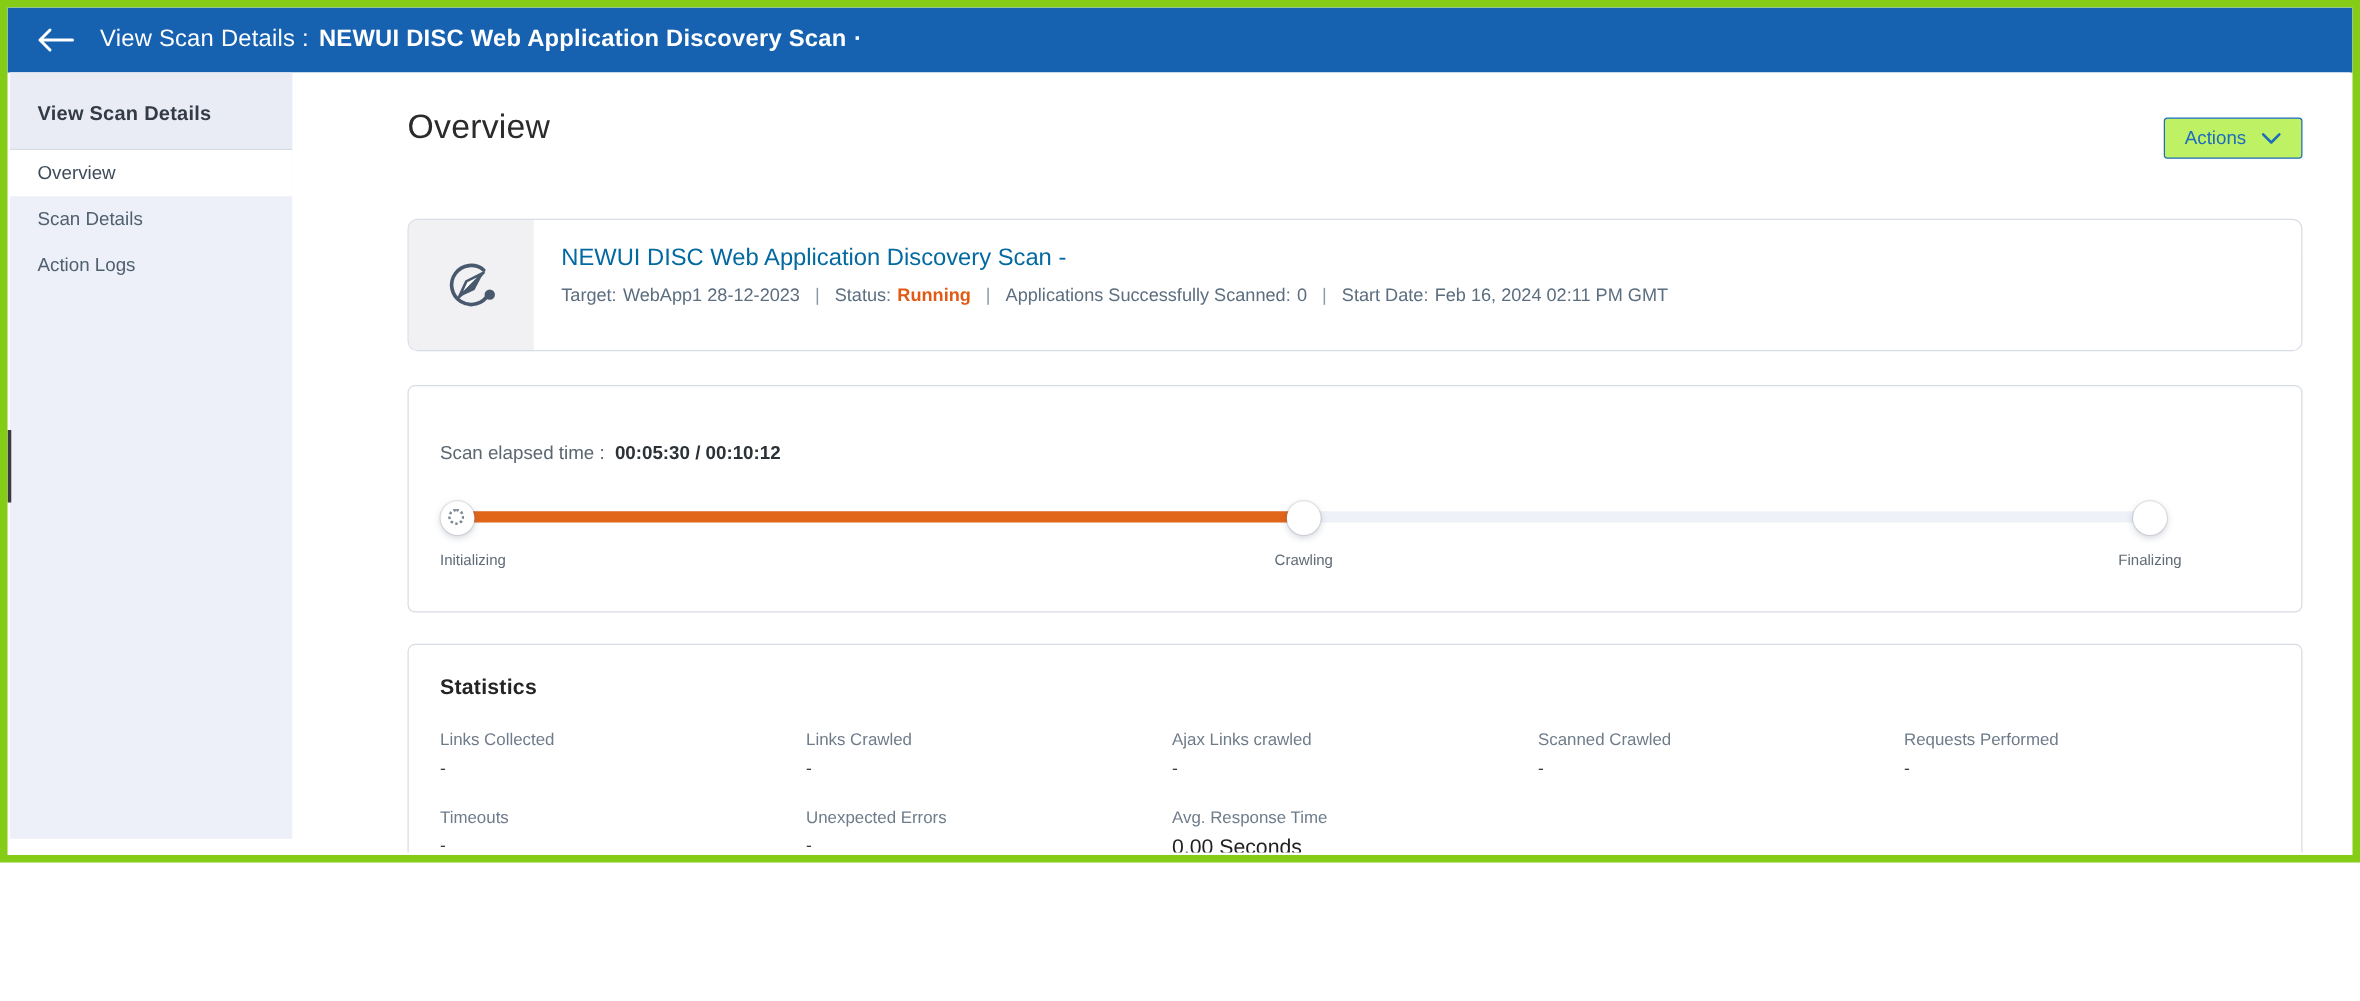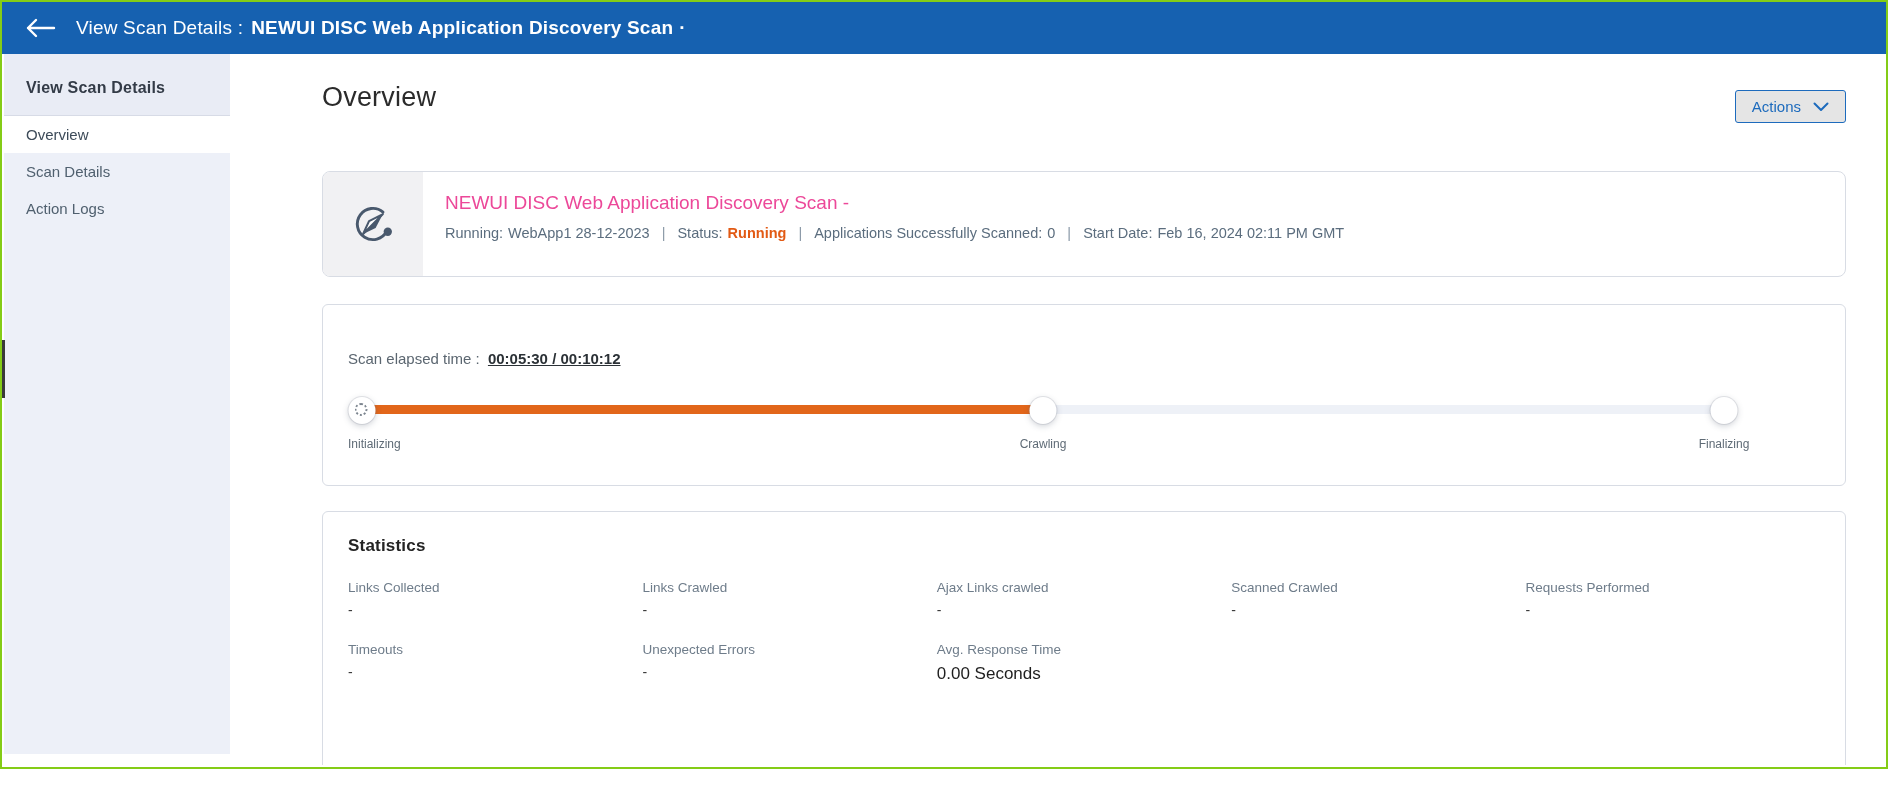--- a/index.html
+++ b/index.html
@@ -1,19 +1,19 @@
 <!DOCTYPE html>
 <html><head>
 <meta charset="utf-8">
 <style>
   * { margin:0; padding:0; box-sizing:border-box; }
   html,body { width:1888px; height:801px; }
   body { font-family:"Liberation Sans", sans-serif; background:#fff; }
 
-  .window { position:relative; width:1888px; height:769px; border:2px solid #84cc16; overflow:hidden; background:#fff; }
+  .window { position:relative; width:1888px; height:690px; border:6px solid #84cc16; overflow:hidden; background:#fff; }
 
   
   .topbar { height:52px; background:#1661b0; display:flex; align-items:center; padding:0 22px; color:#fff; }
   .back-btn { display:flex; align-items:center; cursor:pointer; margin-right:20px; }
   .topbar-title { font-size:19px; letter-spacing:.2px; white-space:nowrap; }
   .topbar-title .bold { font-weight:bold; margin-left:8px; }
   .topbar-title .dot { font-weight:bold; margin-left:6px; }
 
   
   .sidebar { position:absolute; left:2px; top:52px; bottom:13px; width:226px; background:#edf0f8; }
@@ -21,40 +21,40 @@
   .sidebar-head-title { font-size:16px; font-weight:bold; color:#333b47; letter-spacing:.2px; }
   .nav-item { padding:10px 0 10px 22px; font-size:15px; color:#50606f; cursor:pointer; }
   .nav-item.active { background:#ffffff; color:#3d4b59; }
   .edge-handle { position:absolute; left:0; top:338px; width:3px; height:58px; background:#3a3a3a; }
 
   
   .main { position:absolute; left:228px; top:52px; right:2px; bottom:2px; background:#fff; padding:28px 38px 0 92px; overflow:hidden; }
   .title-row { display:flex; justify-content:space-between; align-items:flex-start; }
   .page-title { font-size:27px; color:#2b2b2b; letter-spacing:.2px; }
   .actions-btn { display:flex; align-items:center; gap:12px; border:1px solid #1d6bbd; border-radius:3px;
-                 background:#e5e5e5; color:#1d6bbd; font-size:15px; padding:7px 16px; cursor:pointer; margin-top:8px;
+                 background:#bef264; color:#1d6bbd; font-size:15px; padding:7px 16px; cursor:pointer; margin-top:8px;
                  font-family:"Liberation Sans", sans-serif; }
 
   .card { background:#fff; border:1px solid #d8dce4; border-radius:8px; }
 
   
   .summary-card { margin-top:48px; height:106px; display:flex; overflow:hidden; }
   .summary-icon-panel { width:100px; background:#f1f1f3; display:flex; align-items:center; justify-content:center; flex:0 0 100px; }
   .summary-body { padding:20px 0 0 22px; }
-  .summary-title { font-size:19px; color:#ec4899; }
+  .summary-title { font-size:19px; color:#0369a1; }
   .summary-meta { margin-top:11px; font-size:14.5px; color:#5b6d7e; display:flex; align-items:center; white-space:nowrap; }
   .summary-meta .sep { margin:0 12px; color:#8a99a7; }
   .status-running { color:#e25a14; font-weight:bold; margin-left:5px; }
   .meta-val { margin-left:5px; }
 
   
   .progress-card { margin-top:27px; padding:24px 25px 30px 25px; border-radius:6px; }
   .card-heading { font-size:17px; font-weight:bold; color:#242424; letter-spacing:.2px; }
   .elapsed-row { margin-top:21px; font-size:15px; color:#5b6670; }
-  .elapsed-row b { color:#2b3136; margin-left:4px;text-decoration:underline; }
+  .elapsed-row b { color:#2b3136; margin-left:4px; }
 
   .progress-wrap { position:relative; margin:30px 96px 0 14px; height:26px; }
   .progress-track { position:absolute; left:0; right:0; top:8px; height:9px; background:#eef1f7; border-radius:5px; }
   .progress-fill { position:absolute; left:0; top:8px; height:9px; background:#e2661a; border-radius:5px 0 0 5px; }
   .milestone { position:absolute; top:0; width:27px; height:27px; border-radius:50%; background:#fff;
                box-shadow:0 0 0 1px rgba(120,130,145,.18), 0 2px 6px rgba(60,70,90,.25); transform:translateX(-50%); }
   .milestone .spinner { position:absolute; left:50%; top:50%; width:13px; height:13px; margin:-7.5px 0 0 -7.5px;
                border:2px dotted #7c858f; border-radius:50%; }
   .progress-labels { position:relative; margin:14px 96px 0 14px; height:18px; font-size:12px; color:#5f6b76; }
   .pl-start { position:absolute; left:-14px; }
@@ -112,21 +112,21 @@
         <svg width="50" height="50" viewBox="0 0 48 48">
           <path d="M33.6 12.5 A15 15 0 1 0 37.2 31" fill="none" stroke="#49596d" stroke-width="2.8" stroke-linecap="round"></path>
           <circle cx="38.2" cy="31.4" r="4" fill="#49596d"></circle>
           <path d="M14.5 33.5 L33.5 14.5 L26.5 27.8 Z" fill="#49596d"></path>
           <path d="M14.5 33.5 L33.5 14.5 L20.2 21.2 Z" fill="#ffffff" stroke="#49596d" stroke-width="2" stroke-linejoin="round"></path>
         </svg>
       </div>
       <div class="summary-body">
         <div class="summary-title">NEWUI DISC Web Application Discovery Scan -</div>
         <div class="summary-meta">
-          <span>Running:</span>
+          <span>Target:</span>
           <span class="meta-val">WebApp1 28-12-2023</span>
           <span class="sep">|</span>
           <span>Status:</span>
           <span class="status-running">Running</span>
           <span class="sep">|</span>
           <span>Applications Successfully Scanned:</span>
           <span class="meta-val">0</span>
           <span class="sep">|</span>
           <span>Start Date:</span>
           <span class="meta-val">Feb 16, 2024 02:11 PM GMT</span>

